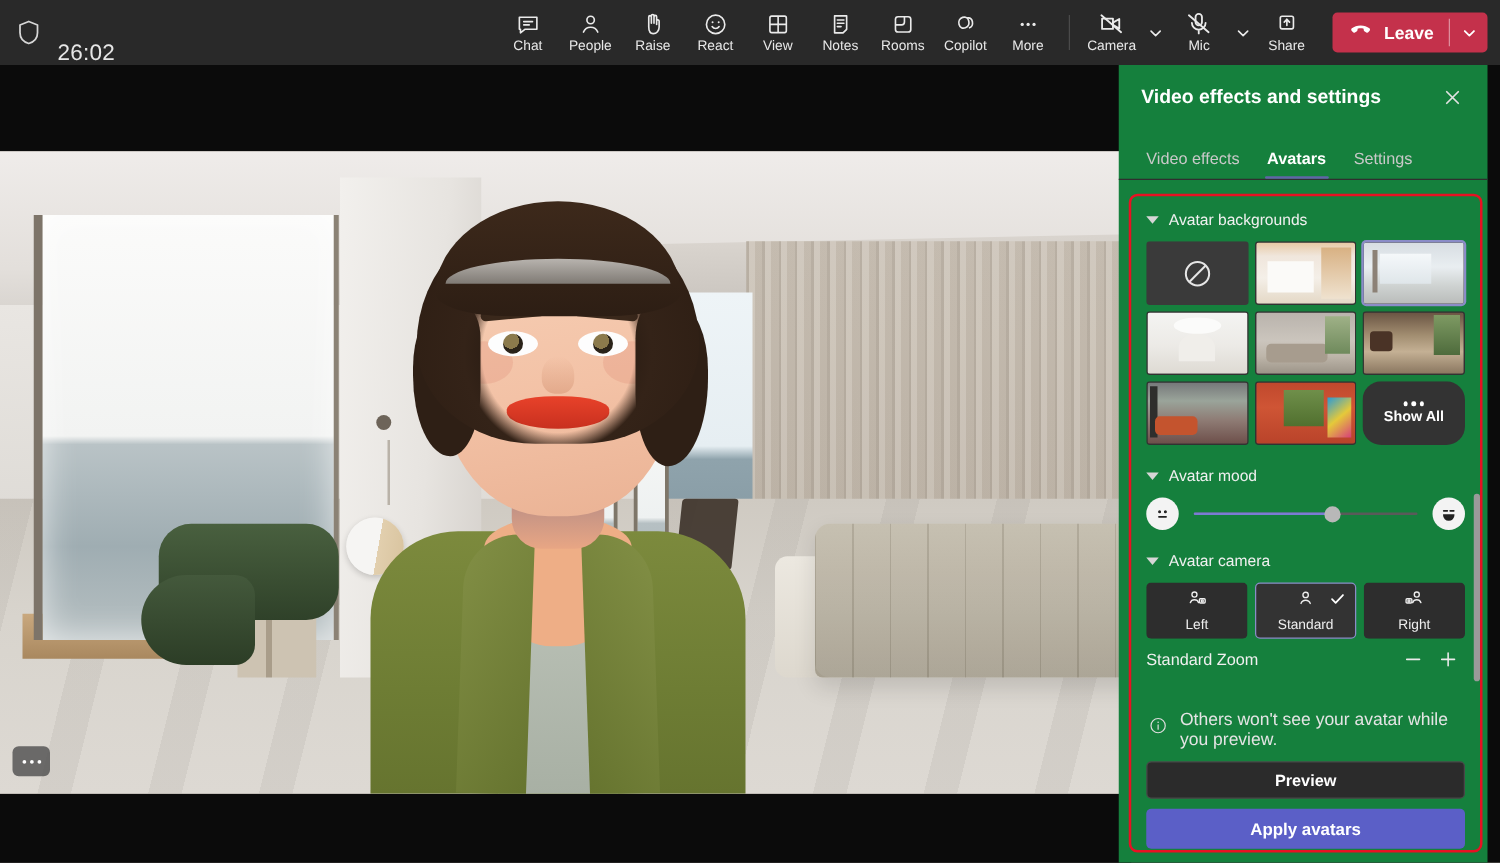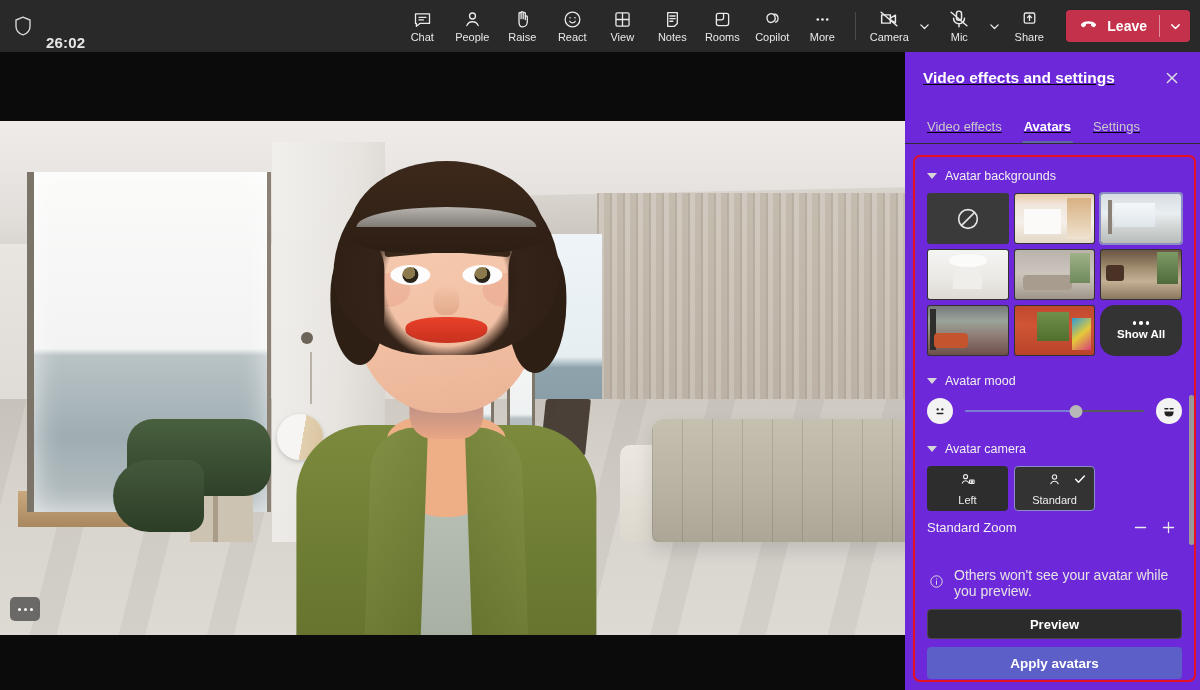--- a/index.html
+++ b/index.html
@@ -11,21 +11,21 @@
   }
 
   
   .topbar {
     position: absolute; left: 0; top: 0; width: 1200px; height: 52px;
     background: #292929;
     display: flex; align-items: center;
   }
   .tb-left { display: flex; align-items: center; gap: 14px; padding-left: 14px; width: 410px; }
   .shield { width: 18px; height: 20px; display: block; }
-  .timer { color: #e6e6e6; font-size: 15px; font-weight: 700; letter-spacing: .2px; margin-top: 32px; }
+  .timer { color: #e6e6e6; font-size: 18px; font-weight: 400; letter-spacing: .2px; margin-top: 32px; }
 
   .tb-center { display: flex; align-items: flex-start; height: 52px; }
   .tb-right { display: flex; align-items: center; height: 52px; margin-left: auto; padding-right: 10px; }
 
   .tb-item {
     width: 50px; height: 52px;
     display: flex; flex-direction: column; align-items: center; justify-content: center;
     gap: 1px; cursor: pointer; border-radius: 4px;
   }
   .tb-ico { height: 22px; display: flex; align-items: center; justify-content: center; }
@@ -215,21 +215,21 @@
 
   .more-pill{
     position:absolute; left:10px; bottom:14px; width:30px; height:24px;
     background:rgba(80,80,80,.82); border-radius:5px;
     display:flex; align-items:center; justify-content:center; gap:3px; cursor:pointer;
   }
   .more-pill i{ width:3px; height:3px; border-radius:50%; background:#fff; display:block; }
 
   
   .panel {
-    position:absolute; right:0; top:52px; width:295px; height:638px; background:#6d28d9;text-decoration:underline;
+    position:absolute; right:10px; top:52px; width:295px; height:638px; background:#15803d;
   }
   .p-head{ height:52px; display:flex; align-items:center; padding:0 14px 0 18px; }
   .p-title{ color:#fff; font-size:15.5px; font-weight:700; flex:1; }
   .p-close{ width:28px; height:28px; display:flex; align-items:center; justify-content:center; color:#e2e2e2; cursor:pointer; border-radius:4px; }
 
   .p-tabs{ display:flex; align-items:flex-end; height:40px; padding:0 14px; border-bottom:1px solid #2f2f2f; gap:6px; }
   .p-tab{
     position:relative; padding:0 8px 9px 8px; color:#c9c9c9; font-size:13px; cursor:pointer;
   }
   .p-tab.active{ color:#fff; font-weight:700; }
@@ -674,20 +674,31 @@
               </svg>
           </span>
           <span>
             <svg width="19" height="17" viewBox="0 0 24 22" fill="none" stroke="#eee" stroke-width="1.4">
               <circle cx="12" cy="6.4" r="2.8"></circle>
               <path d="M7.2 15.2c.8-2.2 2.6-3.3 4.8-3.3s4 1.1 4.8 3.3" stroke-linecap="round"></path>
             </svg>
           </span>
           <span>Standard</span>
         </div>
+        <div class="cam-opt">
+          <span>
+            <svg width="19" height="17" viewBox="0 0 24 22" fill="none" stroke="#eee" stroke-width="1.4">
+              <circle cx="14.5" cy="6" r="2.6"></circle>
+              <path d="M10.2 14.4c.7-2 2.3-3 4.3-3s3.6 1 4.3 3" stroke-linecap="round"></path>
+              <rect x="3.4" y="10.4" width="6" height="4.4" rx="1"></rect>
+                <circle cx="6.4" cy="12.6" r="1.1"></circle>
+            </svg>
+          </span>
+          <span>Right</span>
+        </div>
       </div>
 
       <div class="zoom-row">
         <div class="zoom-lbl">Standard Zoom</div>
         <div class="zbtn">
           <svg width="17" height="17" viewBox="0 0 20 20" fill="none" stroke="#eaeaea" stroke-width="1.5" stroke-linecap="round">
               <path d="M4 10h12"></path>
             </svg>
         </div>
         <div class="zbtn">

